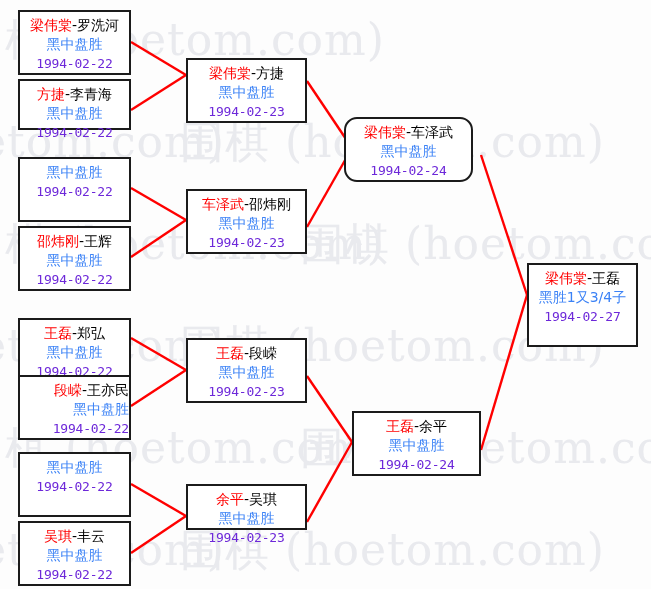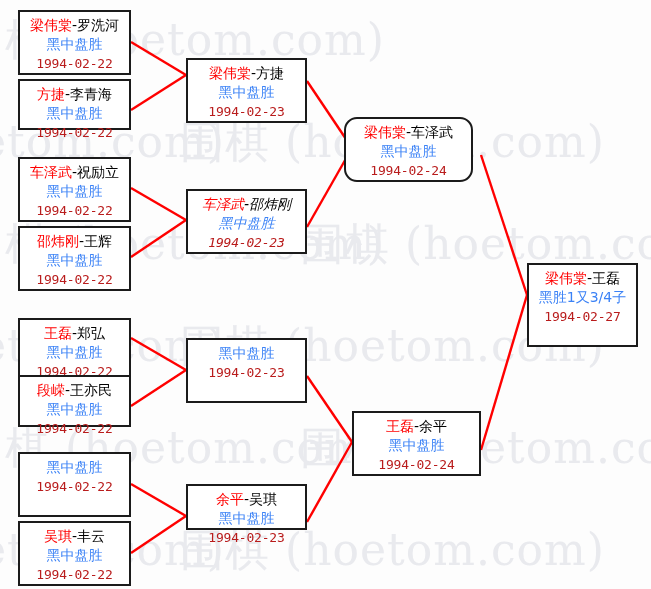--- a/index.html
+++ b/index.html
@@ -80,21 +80,21 @@
     color: #000000;
   }
   .loser-name {
     color: #000000;
   }
   .match-result {
     color: #3b82f6;
     white-space: nowrap;
   }
   .match-date {
-    color: #b91c1c;
+    color: #6d28d9;
     font-family: "DejaVu Sans Mono", "Liberation Mono", monospace;
     font-size: 13px;
     letter-spacing: -0.2px;
     white-space: nowrap;
   }
 </style>
 </head>
 <body>
 
 <div id="bracket-root">
@@ -149,44 +149,41 @@
 
     <div class="match-box" style="left:18px; top:79px; width:113px; height:51px;">
       <div class="match-players">
         <span class="winner-name">方捷</span><span class="vs-dash">-</span><span class="loser-name">李青海</span>
       </div>
       <div class="match-result">黑中盘胜</div>
       <div class="match-date">1994-02-22</div>
     </div>
 
     <div class="match-box" style="left:18px; top:157px; width:113px; height:65px;">
-      <div class="match-players">
-        <span class="winner-name">车泽武</span><span class="vs-dash">-</span><span class="loser-name">祝励立</span>
-      </div>
       <div class="match-result">黑中盘胜</div>
       <div class="match-date">1994-02-22</div>
     </div>
 
     <div class="match-box" style="left:18px; top:226px; width:113px; height:65px;">
       <div class="match-players">
         <span class="winner-name">邵炜刚</span><span class="vs-dash">-</span><span class="loser-name">王辉</span>
       </div>
       <div class="match-result">黑中盘胜</div>
       <div class="match-date">1994-02-22</div>
     </div>
 
     <div class="match-box" style="left:18px; top:306px; width:113px; height:65px;margin-top:12px;">
       <div class="match-players">
         <span class="winner-name">王磊</span><span class="vs-dash">-</span><span class="loser-name">郑弘</span>
       </div>
       <div class="match-result">黑中盘胜</div>
       <div class="match-date">1994-02-22</div>
     </div>
 
-    <div class="match-box" style="left:18px; top:375px; width:113px; height:52px;">
+    <div class="match-box" style="left:18px; top:375px; width:113px; height:65px;text-align:right;">
       <div class="match-players">
         <span class="winner-name">段嵘</span><span class="vs-dash">-</span><span class="loser-name">王亦民</span>
       </div>
       <div class="match-result">黑中盘胜</div>
       <div class="match-date">1994-02-22</div>
     </div>
 
     <div class="match-box" style="left:18px; top:452px; width:113px; height:65px;">
       <div class="match-result">黑中盘胜</div>
       <div class="match-date">1994-02-22</div>
@@ -201,29 +198,32 @@
     </div>
 
     <div class="match-box" style="left:186px; top:43px; width:121px; height:65px;margin-top:15px;">
       <div class="match-players">
         <span class="winner-name">梁伟棠</span><span class="vs-dash">-</span><span class="loser-name">方捷</span>
       </div>
       <div class="match-result">黑中盘胜</div>
       <div class="match-date">1994-02-23</div>
     </div>
 
-    <div class="match-box" style="left:186px; top:189px; width:121px; height:65px;font-style:italic;">
+    <div class="match-box" style="left:186px; top:189px; width:121px; height:65px;">
       <div class="match-players">
         <span class="winner-name">车泽武</span><span class="vs-dash">-</span><span class="loser-name">邵炜刚</span>
       </div>
       <div class="match-result">黑中盘胜</div>
       <div class="match-date">1994-02-23</div>
     </div>
 
     <div class="match-box" style="left:186px; top:338px; width:121px; height:65px;">
+      <div class="match-players">
+        <span class="winner-name">王磊</span><span class="vs-dash">-</span><span class="loser-name">段嵘</span>
+      </div>
       <div class="match-result">黑中盘胜</div>
       <div class="match-date">1994-02-23</div>
     </div>
 
     <div class="match-box" style="left:186px; top:484px; width:121px; height:46px;">
       <div class="match-players">
         <span class="winner-name">余平</span><span class="vs-dash">-</span><span class="loser-name">吴琪</span>
       </div>
       <div class="match-result">黑中盘胜</div>
       <div class="match-date">1994-02-23</div>

